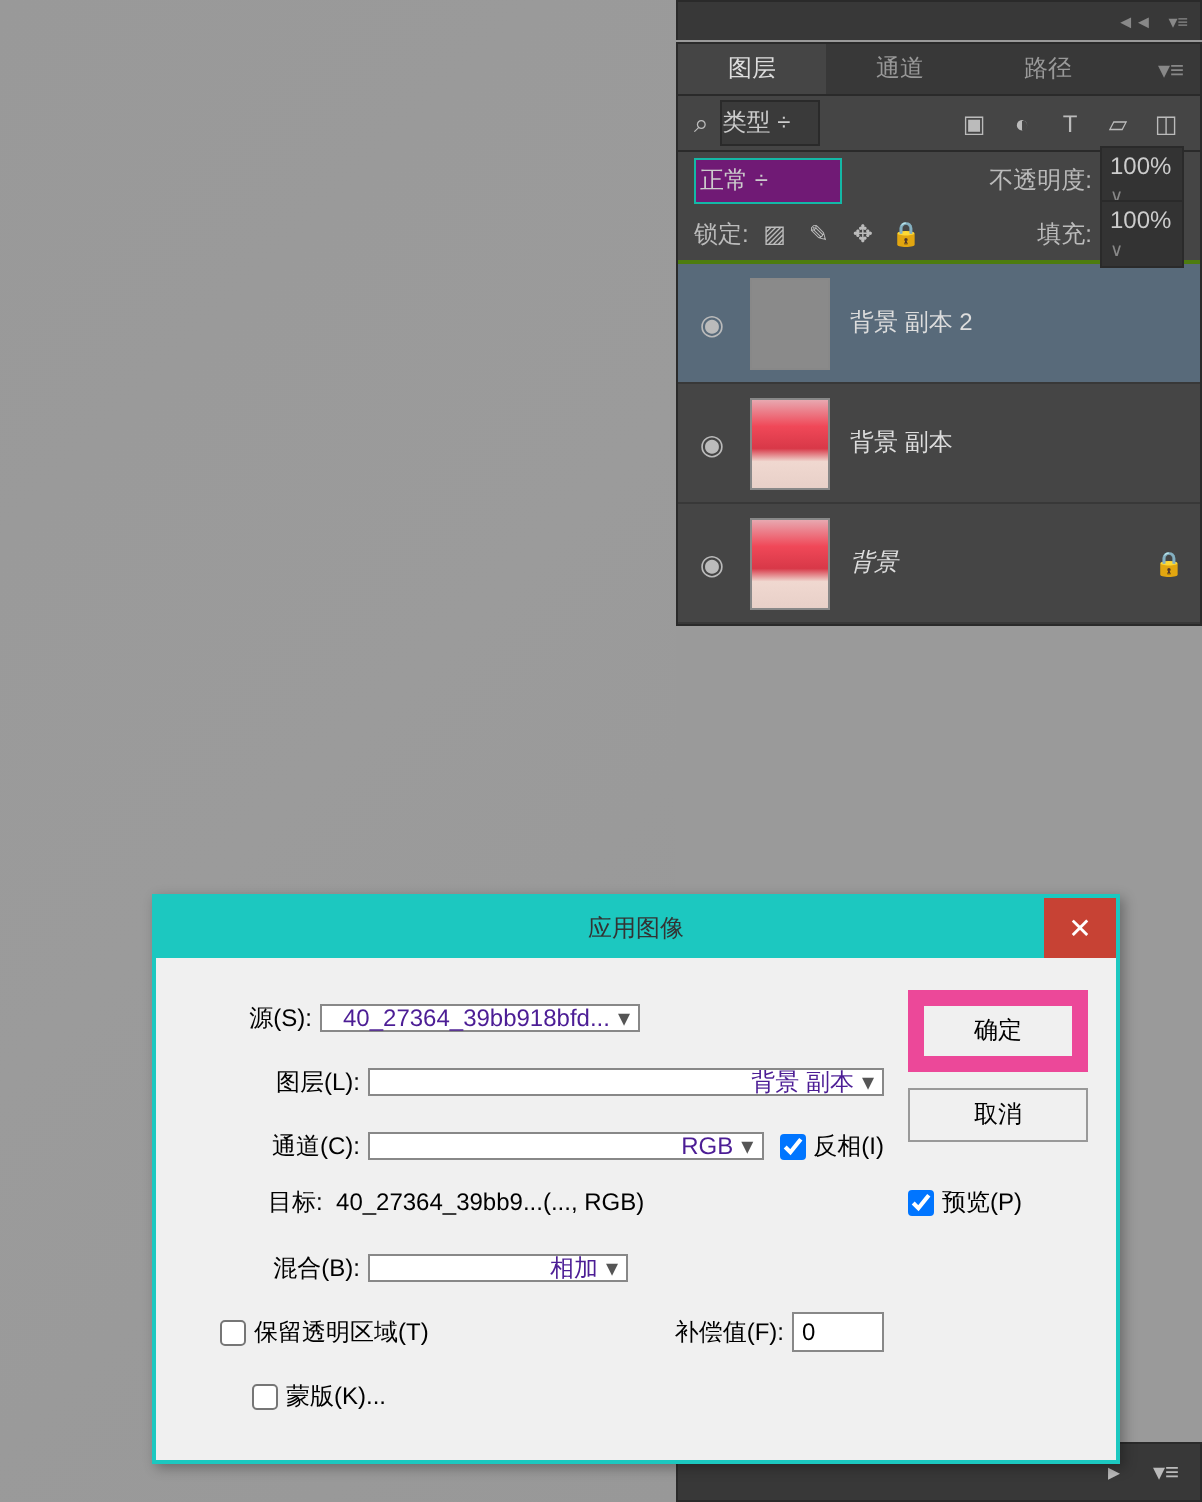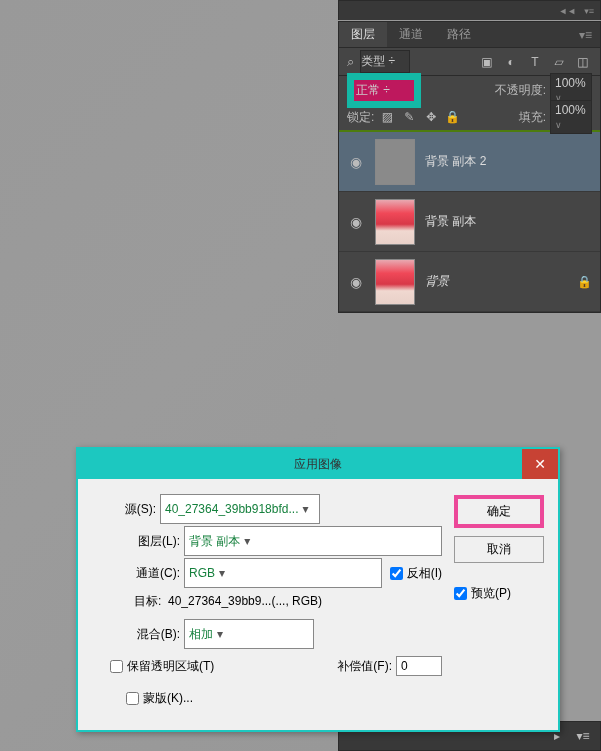--- a/index.html
+++ b/index.html
@@ -2,29 +2,29 @@
 <html><head>
 <meta charset="utf-8">
 <style>
 *{margin:0;padding:0;box-sizing:border-box;font-family:"Microsoft YaHei",Arial,sans-serif;font-size:12px}
 body{width:601px;height:751px;background:#9a9a9a;overflow:hidden;position:relative}
 .canvas-area{position:absolute;left:0;top:0;width:338px;height:751px;background:linear-gradient(135deg,#999 0%,#9b9b9b 50%,#989898 100%)}
 .panel{position:absolute;right:0;top:21px;width:263px;background:#454545;border:1px solid #2a2a2a}
 .panel-top{height:20px;background:#383838;position:absolute;right:0;top:0;width:263px;border:1px solid #2a2a2a;border-bottom:none;display:flex;justify-content:flex-end;align-items:center;padding-right:6px;gap:8px}
 .panel-top span{color:#888;font-size:9px}
 .tabs{display:flex;align-items:center;height:26px;background:#383838;border-bottom:1px solid #2a2a2a}
-.tab{padding:4px 12px;color:#999;cursor:pointer}
+.tab{padding:4px 25px;color:#999;cursor:pointer}
 .tab.active{background:#454545;color:#ddd}
 .tab-menu{margin-left:auto;color:#888;padding:0 8px;cursor:pointer}
 .type-row{display:flex;align-items:center;height:28px;padding:0 8px;border-bottom:1px solid #2a2a2a;gap:6px}
 .search-icon{color:#bbb;font-size:13px}
 .type-select{background:#3a3a3a;color:#ccc;border:1px solid #2a2a2a;padding:2px 0;width:50px;cursor:pointer}
 .icon-btn{width:18px;height:18px;display:inline-flex;align-items:center;justify-content:center;color:#bbb;cursor:pointer}
 .blend-row{display:flex;align-items:center;height:28px;padding:0 8px;gap:4px}
-.blend-select{background:#be185d;color:#ccc;border:7px solid #14b8a6;padding:2px;width:74px;cursor:pointer}
+.blend-select{background:#701a75;color:#ccc;border:1px solid #14b8a6;padding:2px;width:74px;cursor:pointer}
 .op-label{color:#bbb;margin-left:auto}
 .pct-box{background:#333;border:1px solid #2a2a2a;color:#ccc;padding:2px 4px;width:42px;cursor:pointer}
 .mini{color:#888;font-size:9px}
 .lock-row{display:flex;align-items:center;height:28px;padding:0 8px;gap:4px;border-bottom:2px solid #4d7c0f}
 .lock-label{color:#bbb}
 .layers{padding:0}
 .layer{display:flex;align-items:center;height:60px;border-bottom:1px solid #383838;padding:0 8px;gap:10px}
 .layer.selected{background:#586a7a}
 .eye{width:18px;color:#bbb;font-size:14px;cursor:pointer;text-align:center}
 .thumb{width:40px;height:46px;border:1px solid #888;background:#8a8a8a}
@@ -33,24 +33,24 @@
 .layer-name.italic{font-style:italic}
 .lock-ico{color:#aaa;margin-left:auto}
 .panel-bottom{position:absolute;right:0;bottom:0;width:263px;height:30px;background:#383838;border:1px solid #2a2a2a;display:flex;align-items:center;justify-content:flex-end;padding-right:8px;gap:8px}
 .dialog{position:absolute;left:76px;top:447px;width:484px;background:#f0f0f0;border:2px solid #1cc8c0;box-shadow:2px 2px 6px rgba(0,0,0,.3)}
 .dlg-title{height:30px;background:#1cc8c0;display:flex;align-items:center;justify-content:center;position:relative;color:#333}
 .dlg-close{position:absolute;right:0;top:0;width:36px;height:30px;background:#c74234;color:#fff;display:flex;align-items:center;justify-content:center;cursor:pointer;font-size:14px}
 .dlg-body{padding:16px 14px 14px;display:flex;gap:12px}
 .dlg-left{flex:1}
 .dlg-right{width:90px;display:flex;flex-direction:column;gap:8px}
 .btn{border:1px solid #999;background:#f0f0f0;padding:4px 0;text-align:center;cursor:pointer;color:#000}
-.btn.primary{border:4px solid #ec4899}
+.btn.primary{border:8px solid #ec4899}
 .form-row{display:flex;align-items:center;height:28px;margin-bottom:4px}
 .form-label{width:68px;text-align:right;color:#000;padding-right:4px}
-.sel{border:1px solid #888;background:#fff;padding:2px 4px;cursor:pointer;color:#15803d;height:30px;display:flex;align-items:center;justify-content:flex-start}
+.sel{border:1px solid #888;background:#fff;padding:2px 4px;cursor:pointer;color:#4c1d95;height:14px;display:flex;align-items:center;justify-content:flex-end}
 .sel::after{content:"▾";color:#555;margin-left:4px}
 .chk{display:flex;gap:4px;color:#000;cursor:pointer}
 .chk input{cursor:pointer}
 .target{color:#000;margin:6px 0 10px 42px}
 .inp{border:1px solid #888;background:#fff;padding:2px 4px;height:20px;color:#000}
 .inp.hl{background:#4a7ab8;color:#fff;border:1px solid #4a7ab8}
 </style>
 </head>
 <body>
 

